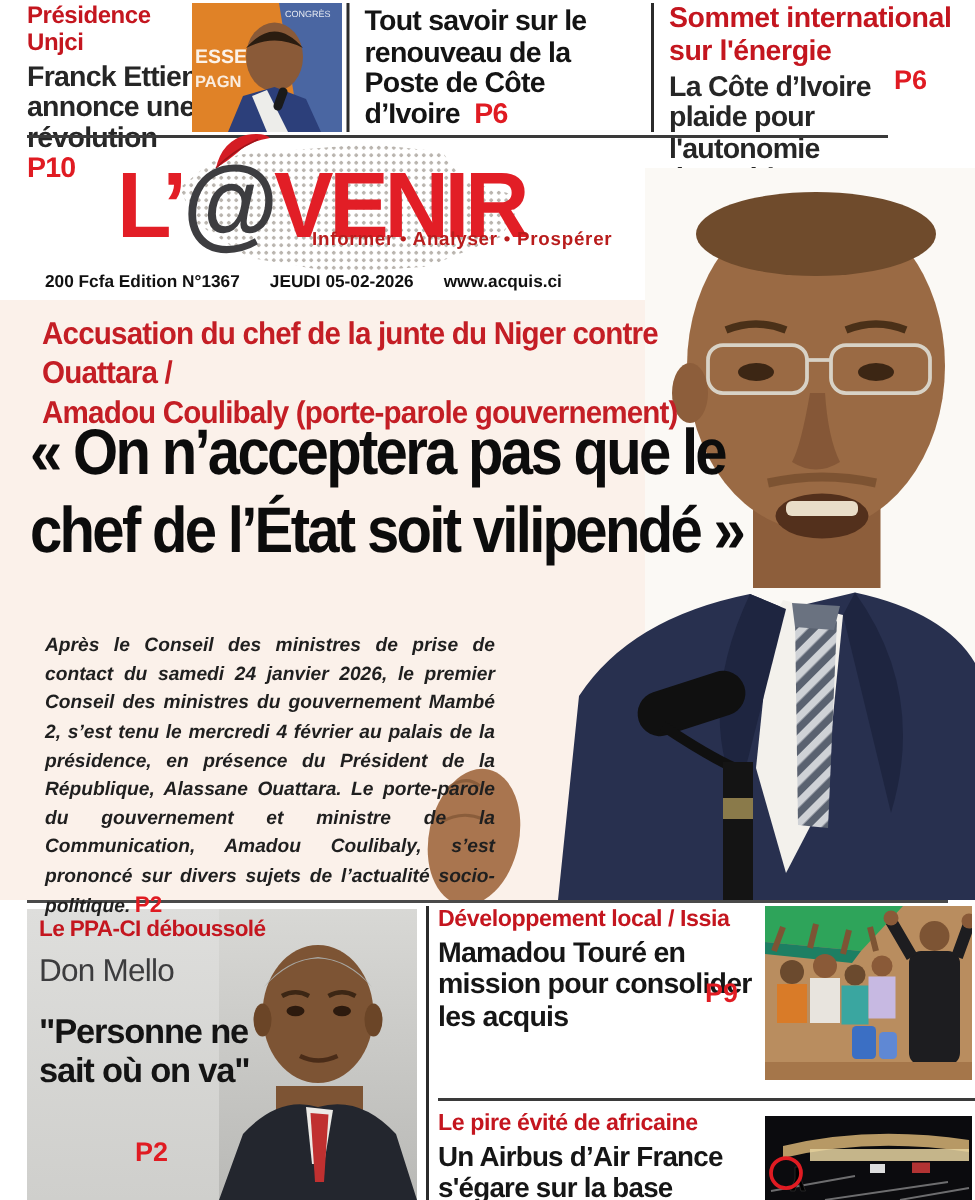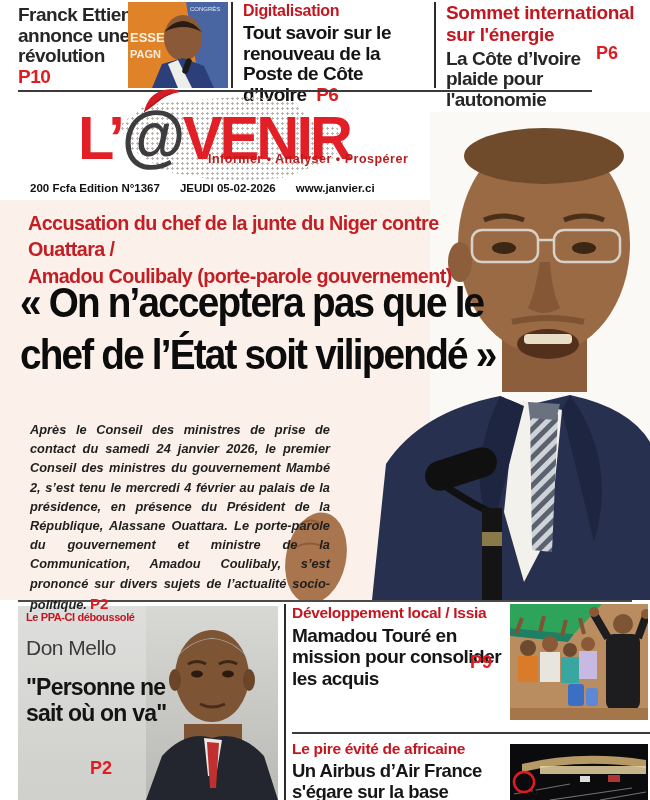--- a/index.html
+++ b/index.html
@@ -30,21 +30,21 @@
      font-size:21px;font-weight:800;color:#c41e25;line-height:1.25;letter-spacing:-0.6px;transform:scaleX(0.94);transform-origin:left;}
   .lead-headline{position:absolute;left:20px;top:276px;width:560px;z-index:3;
      font-size:43px;font-weight:900;color:#0c0c0c;line-height:1.22;letter-spacing:-2px;transform:scaleX(0.9);transform-origin:left;}
   .lead-body{position:absolute;left:30px;top:420px;width:300px;z-index:3;
      font-size:12.8px;font-style:italic;font-weight:600;color:#1f1f1f;line-height:1.5;text-align:justify;}
   .lead-body .pagebadge{font-style:normal;font-size:15px;margin-left:3px;}
   .lead-photo{position:absolute;left:372px;top:112px;width:278px;height:488px;z-index:1;}
   .hand-photo{position:absolute;left:278px;top:508px;width:70px;height:92px;z-index:2;}
   
   .bl-card{position:absolute;left:18px;top:606px;width:260px;height:194px;background:linear-gradient(180deg,#dededc,#cfcfcc);overflow:hidden;}
-  .bl-kicker{position:absolute;left:8px;top:5px;font-size:11px;font-weight:800;color:#c4161f;letter-spacing:-0.4px;z-index:2;}
+  .bl-kicker{position:absolute;left:8px;top:5px;font-size:15px;font-weight:800;color:#c4161f;letter-spacing:-0.4px;z-index:2;}
   .bl-name{position:absolute;left:8px;top:30px;font-size:21px;font-weight:500;color:#3c3c3e;letter-spacing:-0.5px;z-index:2;}
   .bl-quote{position:absolute;left:8px;top:68px;width:165px;font-size:23px;font-weight:800;color:#141414;line-height:1.15;letter-spacing:-0.8px;z-index:2;}
   .bl-page{position:absolute;left:72px;top:152px;font-size:18px;z-index:2;}
   .bl-photo{position:absolute;right:0;top:0;width:132px;height:194px;z-index:1;}
   .rcol{position:absolute;left:292px;top:604px;width:358px;height:196px;}
   .story{position:absolute;left:0;width:358px;}
   .story .kicker{font-size:15.5px;font-weight:800;color:#c4161f;letter-spacing:-0.3px;}
   .story .title{font-size:19px;font-weight:800;color:#161616;line-height:1.12;letter-spacing:-0.5px;margin-top:3px;width:215px;}
   .story .photo{position:absolute;right:2px;top:0;}
   .p9{position:absolute;left:178px;top:48px;font-size:18px;}
@@ -53,20 +53,21 @@
   figure{margin:0;}
   svg{display:block;}
 </style>
 </head>
 <body>
 
 <div class="page">
 
   <div class="teaser" style="left:18px;width:210px;">
     <div style="width:122px;">
+      <div class="kicker">Présidence Unjci</div>
       <div class="title"><span>Franck Ettien annonce une révolution</span> <span class="pagebadge">P10</span></div>
     </div>
     <figure class="t-photo">
       <svg width="100" height="86" viewBox="0 0 100 86">
         <rect width="100" height="86" fill="#e08227"></rect>
         <polygon points="58,0 100,0 100,86 72,86" fill="#3a63b0" opacity="0.9"></polygon>
         <text x="62" y="9" font-size="6" fill="#ffffff" opacity="0.85" font-family="Liberation Sans,sans-serif">CONGRÈS</text>
         <text x="2" y="40" font-size="13" font-weight="bold" fill="#ffffff" opacity="0.9" font-family="Liberation Sans,sans-serif">ESSE</text>
         <text x="2" y="56" font-size="11" font-weight="bold" fill="#ffffff" opacity="0.85" font-family="Liberation Sans,sans-serif">PAGN</text>
         <ellipse cx="55" cy="36" rx="19" ry="23" fill="#8a5a38"></ellipse>
@@ -74,21 +75,20 @@
         <polygon points="24,86 34,62 55,56 76,64 86,86" fill="#2c3f7a"></polygon>
         <polygon points="40,62 50,58 64,86 50,86" fill="#ededea"></polygon>
         <rect x="56" y="56" width="6" height="16" rx="3" transform="rotate(20 59 64)" fill="#1a1a1a"></rect>
       </svg>
     </figure>
   </div>
 
   <div class="vdiv" style="left:231px;top:2px;height:86px;"></div>
 
   <div class="teaser" style="left:243px;width:188px;">
-    <div class="kicker">Digitalisation</div>
     <div class="title" style="color:#141414;"><span>Tout savoir sur le renouveau de la Poste de Côte d’Ivoire</span>&nbsp; <span class="pagebadge">P6</span></div>
   </div>
 
   <div class="vdiv" style="left:434px;top:2px;height:86px;"></div>
 
   <div class="teaser" style="left:446px;width:200px;">
     <div class="kicker" style="font-size:19px;">Sommet international sur l'énergie</div>
     <div class="title" style="width:170px;">La Côte d’Ivoire plaide pour l'autonomie énergétique africaine</div>
     <span class="pagebadge p6-t3">P6</span>
   </div>
@@ -98,21 +98,21 @@
   <div class="map-blob"></div>
   <svg class="abs" style="left:142px;top:88px;" width="40" height="26" viewBox="0 0 40 26">
     <path d="M2,24 Q6,6 22,2 Q34,0 38,4 Q24,6 16,14 Q9,20 2,24 Z" fill="#d41c24"></path>
     <path d="M2,24 Q14,12 30,5" stroke="#9e141a" stroke-width="1" fill="none"></path>
   </svg>
   <div class="logo">
     <span class="l1">L’</span><span class="at">@</span><span class="rest">VENIR</span>
   </div>
   <div class="tagline">Informer • Analyser • Prospérer</div>
   <div class="infoline">
-    <span>200 Fcfa Edition N°1367</span><span>JEUDI 05-02-2026</span><span style="font-weight:600;">www.janvier.ci</span>
+    <span>200 Fcfa Edition N°1367</span><span>JEUDI 05-02-2026</span><span style="font-weight:600;">www.acquis.ci</span>
   </div>
 
   <div class="lead-bg"></div>
 
   <figure class="lead-photo">
     <svg width="278" height="488" viewBox="0 0 278 488">
       <rect x="58" y="0" width="220" height="488" fill="#fbf9f5"></rect>
 
       <rect x="130" y="200" width="85" height="80" fill="#8d5e3b"></rect>
       <ellipse cx="172" cy="132" rx="86" ry="110" fill="#9a6a44"></ellipse>

